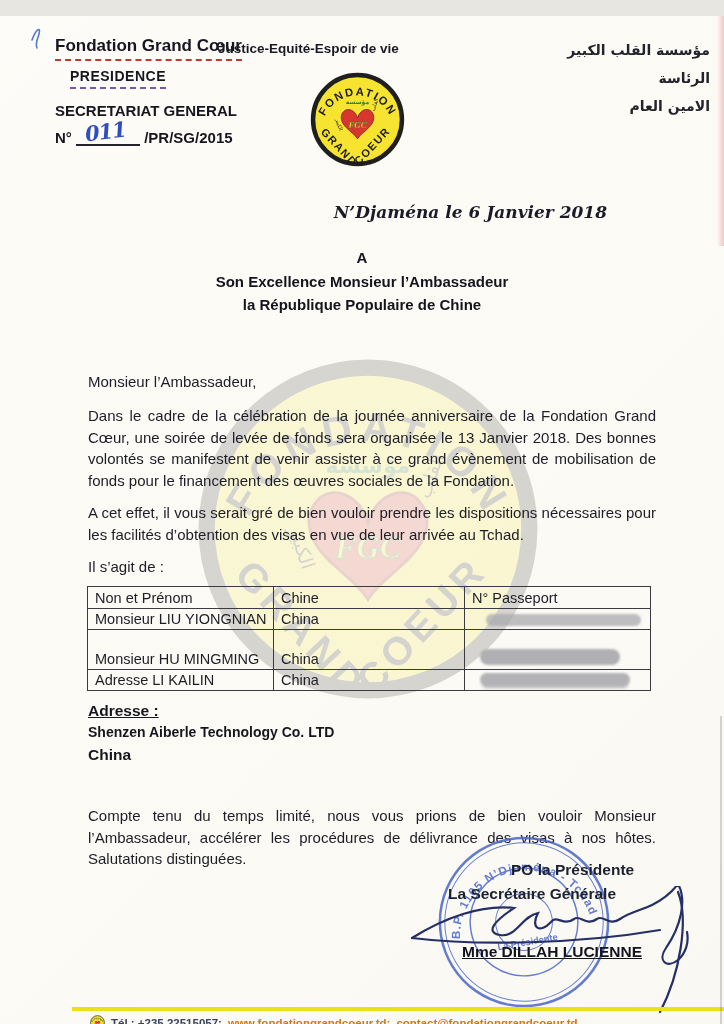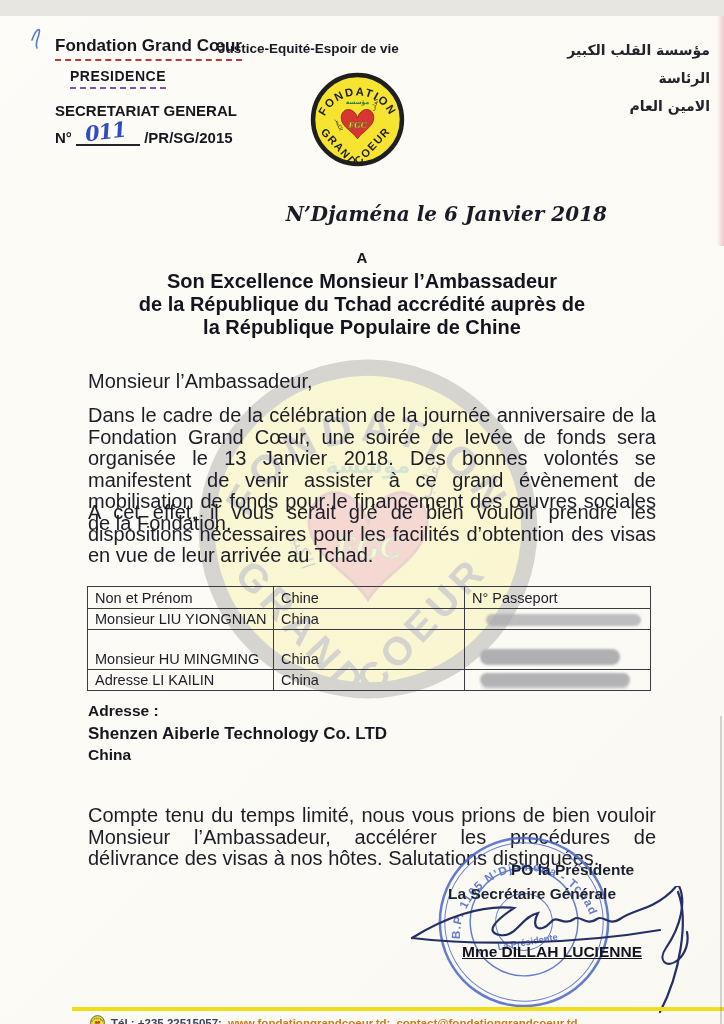--- a/index.html
+++ b/index.html
@@ -22,43 +22,43 @@
   .motto-fr{left:218px;top:25px;font-size:13.5px;font-weight:bold;color:#1a1a24;}
   .arabic-block{right:14px;top:26px;text-align:right;font-family:"DejaVu Sans",sans-serif;
     font-weight:bold;font-size:14px;color:#23232b;direction:rtl;}
   .arabic-line1{display:flex;gap:26px;direction:rtl;}
   .arabic-l2{margin-top:12px;margin-left:2px;}
   .arabic-l3{margin-top:12px;}
   .logo-svg{left:309px;top:55px;}
   .watermark{left:192px;top:337px;opacity:.17;pointer-events:none;}
   
   .dateline{right:117px;top:186px;font-family:"DejaVu Serif",serif;font-style:italic;
-    font-weight:bold;font-size:20px;color:#1b1b28;}
+    font-weight:bold;font-size:17px;color:#1b1b28;}
   .addressee{left:0;top:233px;width:724px;text-align:center;color:#14141e;}
   .addressee .to{font-size:15px;font-weight:bold;margin-bottom:4px;}
-  .addressee .ln{font-size:20px;font-weight:bold;line-height:23px;}
-  
-  .bodytext{left:88px;width:568px;font-size:20px;line-height:21.6px;text-align:justify;color:#1d1d27;}
+  .addressee .ln{font-size:15px;font-weight:bold;line-height:23px;}
+  
+  .bodytext{left:88px;width:568px;font-size:15px;line-height:21.6px;text-align:justify;color:#1d1d27;}
   .salutation{top:355px;}
   .p1{top:389px;}
   .p2{top:486px;}
   .list-intro{top:540px;text-align:left;}
   
   table.visas{position:absolute;left:87px;top:570px;border-collapse:collapse;table-layout:fixed;}
   table.visas td{border:1.4px solid #3a3a42;font-size:14.5px;color:#1d1d27;
     padding:1px 0 1px 7px;vertical-align:middle;overflow:hidden;white-space:nowrap;}
   .c1{width:178px;} .c2{width:183px;} .c3{width:178px;}
   tr.hdr td{height:19px;} tr.r1 td{height:18px;} tr.r2 td{height:36px;vertical-align:bottom;padding-bottom:2px;} tr.r3 td{height:18px;}
   .redact{background:#aaaaae;border-radius:8px;filter:blur(1.1px);}
   .redact.a{width:155px;height:12px;opacity:.75;margin:2px 0 0 14px;}
   .redact.b{width:140px;height:16px;opacity:.92;margin:0 0 2px 8px;}
   .redact.c{width:150px;height:13px;opacity:.88;margin:1px 0 2px 8px;box-shadow:0 4px 3px -2px rgba(70,70,95,.45);}
   
-  .addr-label{left:88px;top:686px;font-size:15.5px;font-weight:bold;color:#16161f;}
-  .addr-1{left:88px;top:708px;font-size:17px;font-weight:bold;color:#16161f;}
+  .addr-label{left:88px;top:686px;font-size:15.5px;font-weight:bold;text-decoration:underline;color:#16161f;}
+  .addr-1{left:88px;top:708px;font-size:14px;font-weight:bold;color:#16161f;}
   .addr-2{left:88px;top:730px;font-size:15.5px;font-weight:bold;color:#16161f;}
   .closing{top:789px;}
   
   .stamp{left:436px;top:818px;opacity:.85;transform:rotate(-10deg);}
   .sig-role1{left:463px;top:845px;font-size:15.5px;font-weight:bold;color:#1a2030;padding-left:48px;}
   .sig-role2{left:448px;top:869px;font-size:15.5px;font-weight:bold;color:#1a2030;}
   .sig-name{left:462px;top:927px;font-size:15.5px;font-weight:bold;text-decoration:underline;color:#131320;}
   .sig-svg{left:408px;top:870px;}
   
   .footer-rule{left:72px;top:991px;width:652px;height:3.5px;background:#efdf1b;}
@@ -123,27 +123,27 @@
 
   <svg class="abs watermark" width="352" height="352" viewBox="-60 -60 120 120">
     <use href="#fgc-logo"></use>
   </svg>
 
   <div class="abs dateline">N’Djaména le 6 Janvier 2018</div>
 
   <div class="abs addressee">
     <div class="to">A</div>
     <div class="ln">Son Excellence Monsieur l’Ambassadeur</div>
-    <div class="ln">de la République du Tchad accrédité auprès de</div>
     <div class="ln">la République Populaire de Chine</div>
   </div>
 
   <div class="abs bodytext salutation">Monsieur l’Ambassadeur,</div>
   <div class="abs bodytext p1">Dans le cadre de la célébration de la journée anniversaire de la Fondation Grand Cœur, une soirée de levée de fonds sera organisée le 13 Janvier 2018. Des bonnes volontés se manifestent de venir assister à ce grand évènement de mobilisation de fonds pour le financement des œuvres sociales de la Fondation.</div>
   <div class="abs bodytext p2">A cet effet, il vous serait gré de bien vouloir prendre les dispositions nécessaires pour les facilités d’obtention des visas en vue de leur arrivée au Tchad.</div>
+  <div class="abs bodytext list-intro">Il s’agit de :</div>
 
   <table class="visas">
     <tbody>
         <tr class="hdr">
       <td class="c1">Non et Prénom</td>
       <td class="c2">Chine</td>
       <td class="c3">N° Passeport</td>
     </tr>
     <tr class="r1">
       <td>Monsieur LIU YIONGNIAN</td>

